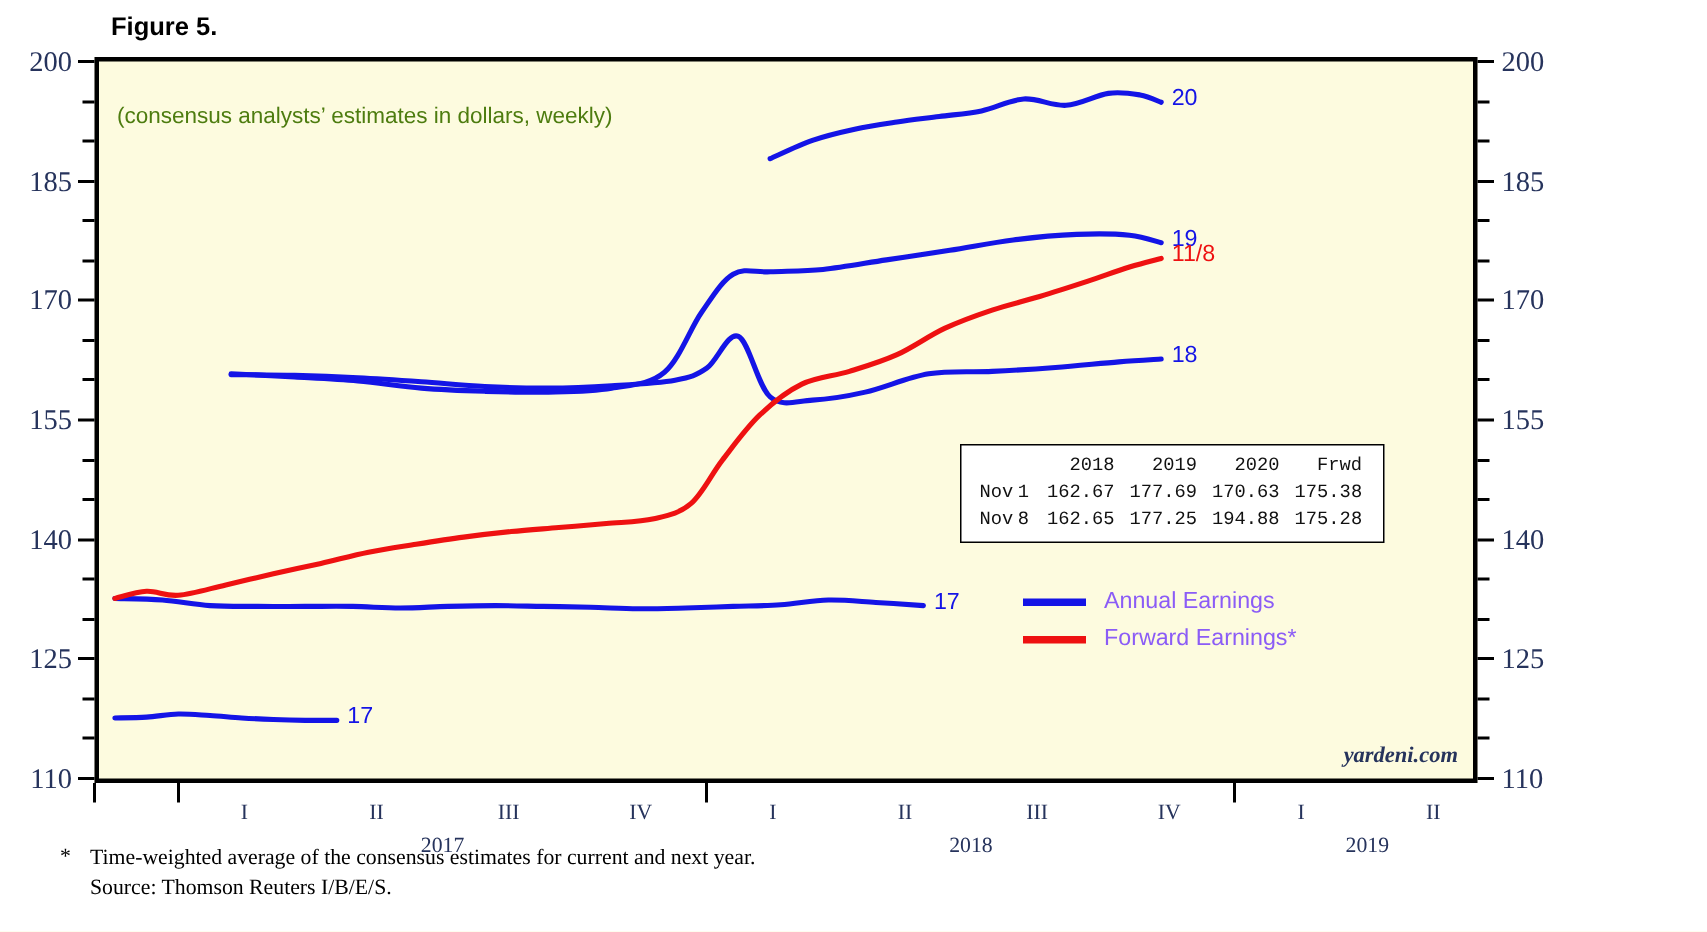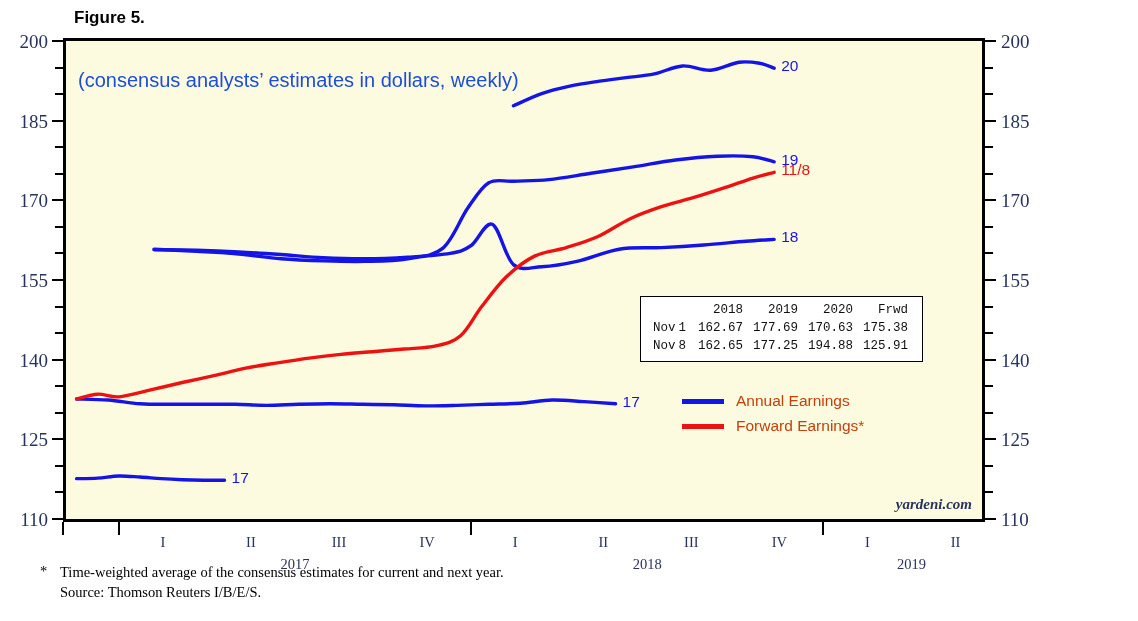--- a/index.html
+++ b/index.html
@@ -23,21 +23,21 @@
   
   .chart-title{
     position:absolute;left:12px;top:7px;
     font-family:"Liberation Sans", sans-serif;
     font-weight:bold;font-size:16.5px;color:#000;letter-spacing:-0.1px;
     white-space:nowrap;
   }
   .chart-subtitle{
     position:absolute;left:12px;top:28px;
     font-family:"Liberation Sans", sans-serif;
-    font-size:20px;color:#1d4ed8;white-space:nowrap;
+    font-size:15px;color:#4d7c0f;white-space:nowrap;
   }
   
   .ytick-label{
     position:absolute;font-family:"Liberation Serif", serif;
     font-size:19px;color:#26335c;white-space:nowrap;
   }
   .tick{position:absolute;background:#000;}
   .xlabel{
     position:absolute;font-family:"Liberation Serif", serif;
     font-size:14.5px;color:#26335c;text-align:center;white-space:nowrap;
@@ -70,21 +70,21 @@
   
   #legend{position:absolute;left:682px;top:392px;}
   .legend-title{
     font-family:"Liberation Sans", sans-serif;
     font-weight:bold;font-size:16.5px;color:#000;margin-bottom:9px;
   }
   .legend-row{display:flex;align-items:center;margin-bottom:7px;}
   .legend-swatch{width:42px;height:5px;margin-right:12px;flex:none;}
   .legend-label{
     font-family:"Liberation Sans", sans-serif;
-    font-size:15.5px;color:#c2410c;
+    font-size:15.5px;color:#8b5cf6;
   }
   
   #watermark{
     position:absolute;right:10px;bottom:6px;
     font-family:"Liberation Serif", serif;
     font-style:italic;font-weight:bold;font-size:15px;color:#26335c;
   }
   
   #footnotes{position:absolute;left:40px;top:563px;font-size:14.5px;color:#000;}
   .fn-row{display:flex;}
@@ -209,21 +209,21 @@
           <td>177.69</td>
           <td>170.63</td>
           <td>175.38</td>
         </tr>
         <tr>
           <td class="lbl-m">Nov</td>
           <td class="lbl-d">8</td>
           <td>162.65</td>
           <td>177.25</td>
           <td>194.88</td>
-          <td>125.91</td>
+          <td>175.28</td>
         </tr>
       </tbody>
     </table>
 </div>
 
 <div id="legend">
   <div id="legend-rows">
       <div class="legend-row">
         <span class="legend-swatch" style="background: rgb(20, 20, 230);"></span>
         <span class="legend-label">Annual Earnings</span>

